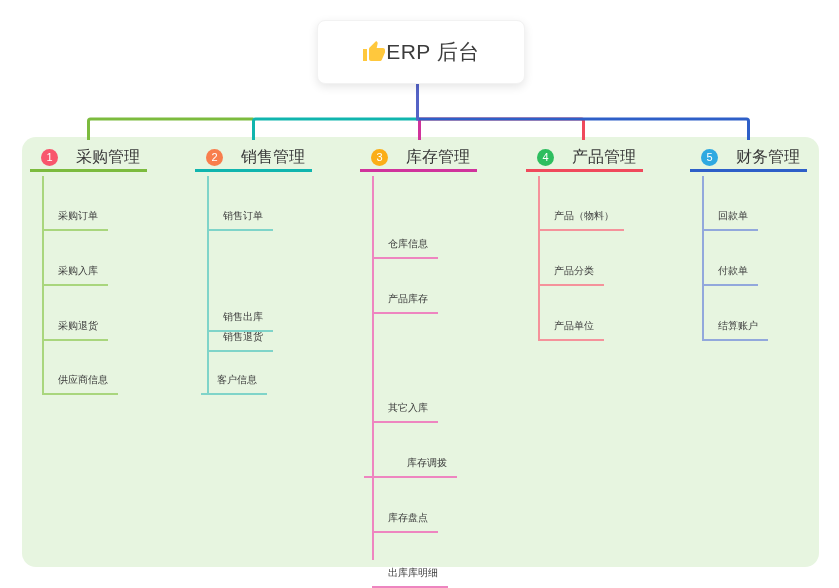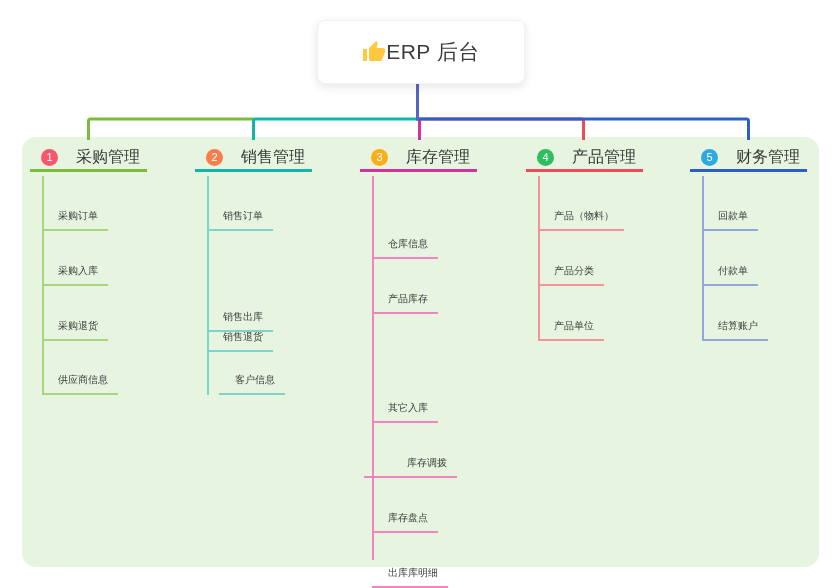--- a/index.html
+++ b/index.html
@@ -76,21 +76,21 @@
   <div class="child c1" style="left:42px;top:370px;">供应商信息</div>
 
   <div class="branch-title b2" style="left:195px;">
     <span class="badge">2</span>
     <span class="label">销售管理</span>
   </div>
   <div class="spine s2" style="left:207px;height:219px;"></div>
   <div class="child c2" style="left:207px;top:206px;">销售订单</div>
   <div class="child c2" style="left:207px;top:261px;margin-top:46px;">销售出库</div>
   <div class="child c2" style="left:207px;top:316px;margin-top:11px;">销售退货</div>
-  <div class="child c2" style="left:219px;top:370px;">客户信息</div>
+  <div class="child c2" style="left:201px;top:370px;">客户信息</div>
 
   <div class="branch-title b3" style="left:360px;">
     <span class="badge">3</span>
     <span class="label">库存管理</span>
   </div>
   <div class="spine s3" style="left:372px;height:384px;"></div>
   <div class="child c3" style="left:372px;top:206px;">仓库信息</div>
   <div class="child c3" style="left:372px;top:261px;">产品库存</div>
   <div class="child c3" style="left:372px;top:370px;">其它入库</div>
   <div class="child c3" style="left:364px;top:425px;padding-left:43px;">库存调拨</div>

